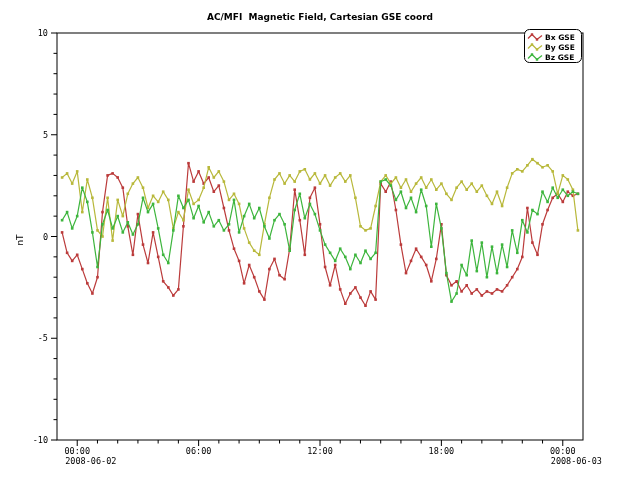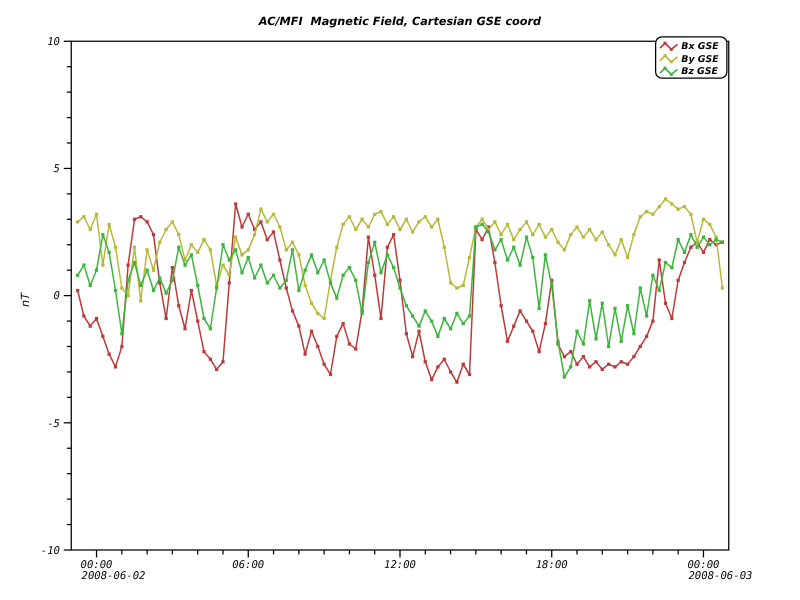--- a/index.html
+++ b/index.html
@@ -2,21 +2,21 @@
 <html><head>
 <meta charset="utf-8">
 <style>
   html, body {
     margin: 0; padding: 0;
     width: 640px; height: 480px;
     background: #ffffff;
     overflow: hidden;
     font-family: "DejaVu Sans", sans-serif;
   }
-  #stage { position: relative; width: 640px; height: 480px; font-style: italic; }
+  #stage { position: relative; width: 640px; height: 480px; }
   svg { position: absolute; left: 0; top: 0; }
   .title-text {
     font-family: "DejaVu Sans", sans-serif;
     font-size: 9px; font-weight: bold; fill: #000000;
   }
   .axis-label {
     font-family: "DejaVu Sans", sans-serif;
     font-size: 9px; fill: #000000;
   }
   .tick-label {

